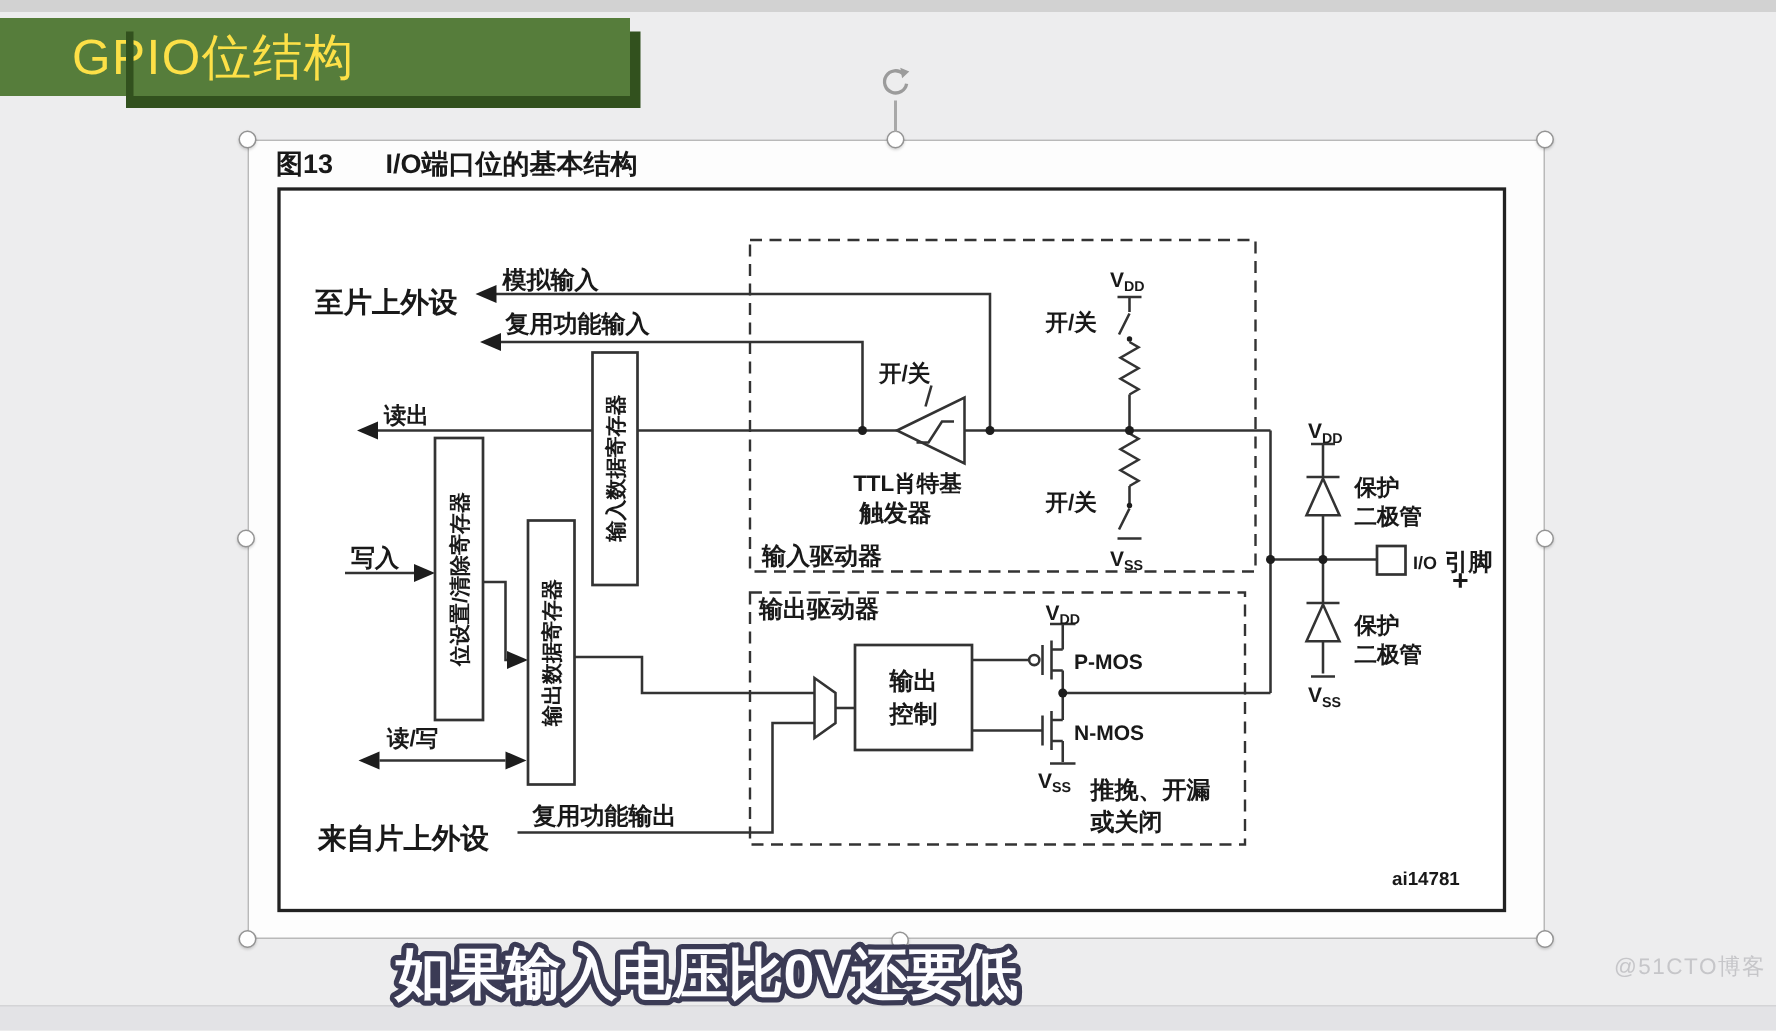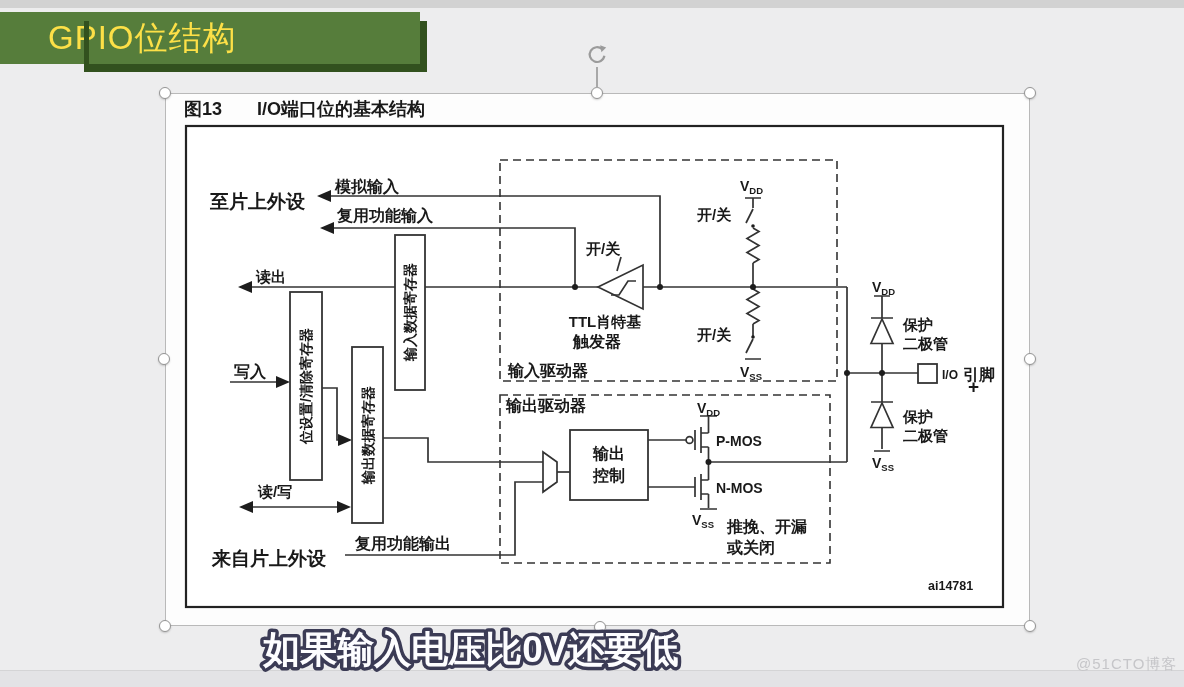--- a/index.html
+++ b/index.html
@@ -36,21 +36,21 @@
   .handle{position:absolute;width:12px;height:12px;border-radius:50%;background:#fff;
     border:1.5px solid #949494;box-sizing:border-box;box-shadow:0 1px 2px rgba(0,0,0,.18);}
   .rotate-stem{left:596px;top:67px;width:2px;height:21px;background:#a8a8a8;}
   #rotate-icon{position:absolute;left:585px;top:44px;}
 
   #subtitle-svg{position:absolute;left:171px;top:620px;}
   #subtitle-svg text{
     font-family:"Liberation Sans","DejaVu Sans",sans-serif;font-weight:700;
     paint-order:stroke;stroke:#3b3b55;stroke-width:7px;stroke-linejoin:round;fill:#fdfdff;
   }
-  .watermark{left:1076px;top:655px;font-size:15px;color:#c6c6c9;letter-spacing:1px;}
+  .watermark{left:1076px;top:635px;font-size:15px;color:#c6c6c9;letter-spacing:1px;}
 </style>
 </head>
 <body>
 
 <div class="abs top-strip"></div>
 <div class="abs bottom-strip"></div>
 
 <div class="abs banner-shadow"></div>
 <div class="abs banner">
   <span>GPIO位结构</span>

